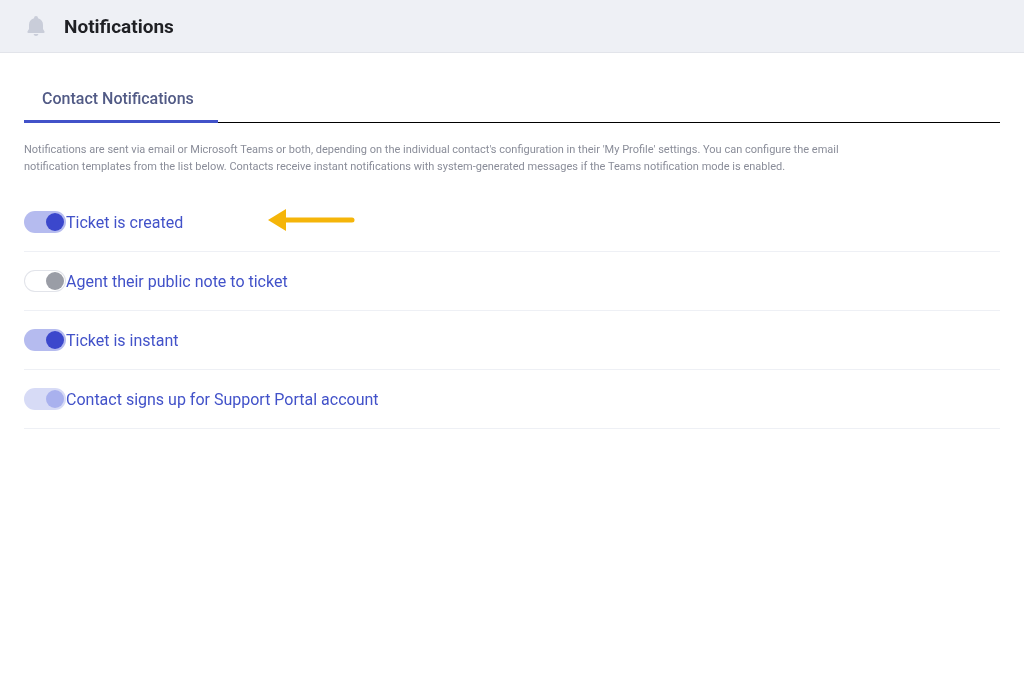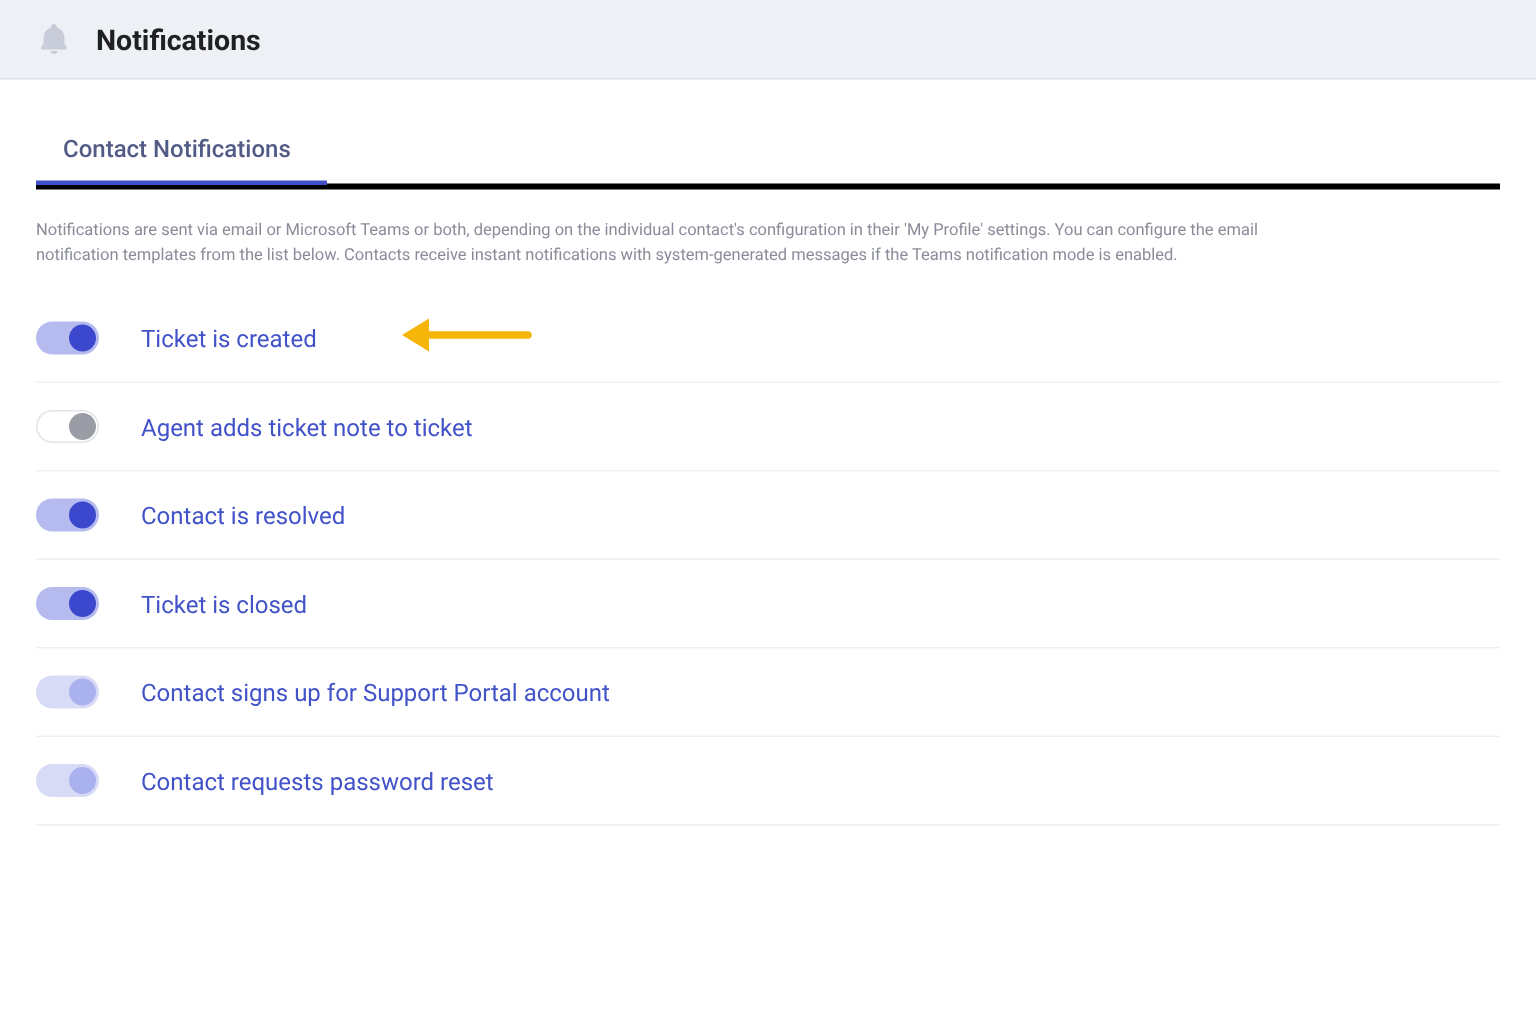--- a/index.html
+++ b/index.html
@@ -39,21 +39,21 @@
       flex: 1;
       overflow-y: scroll;
       background: #ffffff;
     }
     .content {
       padding: 0 24px 40px 24px;
     }
     .tabs-row {
       display: flex;
       align-items: flex-end;
-      border-bottom: 4px solid #000000;
+      border-bottom: 1px solid #000000;
       margin-top: 22px;
     }
     .tab {
       padding: 14px 24px 14px 18px;
       font-size: 16px;
       color: #8a8d99;
       cursor: pointer;
       position: relative;
     }
     .tab:first-child { padding-left: 18px; }
@@ -74,21 +74,20 @@
       line-height: 1.55;
       color: #8a8d99;
       max-width: 850px;
     }
     .toggle-list {
       margin-top: 36px;
     }
     .toggle-row {
       display: flex;
       align-items: center;
-      gap: 28px;
       padding: 18px 0;
       border-bottom: 1px solid #eef0f5;
       position: relative;
     }
     .toggle-row:first-child { padding-top: 0; }
     .toggle {
       width: 42px; height: 22px;
       border-radius: 11px;
       position: relative;
       cursor: pointer;
@@ -175,44 +174,32 @@
             <a class="toggle-label">Ticket is created</a>
             <svg width="92" height="30" viewBox="0 0 92 30" class="arrow-annotation">
               <line x1="18" y1="15" x2="88" y2="15" stroke="#f5b509" stroke-width="5" stroke-linecap="round"></line>
               <path d="M4 15 L22 4 L22 26 Z" fill="#f5b509"></path>
             </svg>
           </div>
           <div class="toggle-row">
             <div class="toggle off">
               <div class="knob"></div>
             </div>
-            <a class="toggle-label">Agent adds ticket note to ticket</a>
+            <a class="toggle-label">Agent their public note to ticket</a>
           </div>
           <div class="toggle-row">
             <div class="toggle on-strong">
               <div class="knob"></div>
             </div>
-            <a class="toggle-label">Contact is resolved</a>
-          </div>
-          <div class="toggle-row">
-            <div class="toggle on-strong">
-              <div class="knob"></div>
-            </div>
-            <a class="toggle-label">Ticket is closed</a>
+            <a class="toggle-label">Ticket is instant</a>
           </div>
           <div class="toggle-row">
             <div class="toggle on-weak">
               <div class="knob"></div>
             </div>
             <a class="toggle-label">Contact signs up for Support Portal account</a>
-          </div>
-          <div class="toggle-row">
-            <div class="toggle on-weak">
-              <div class="knob"></div>
-            </div>
-            <a class="toggle-label">Contact requests password reset</a>
           </div>
         </div>
 
       <div class="filler"></div>
     </div>
   </div>
 </div>
 
 </body></html>

